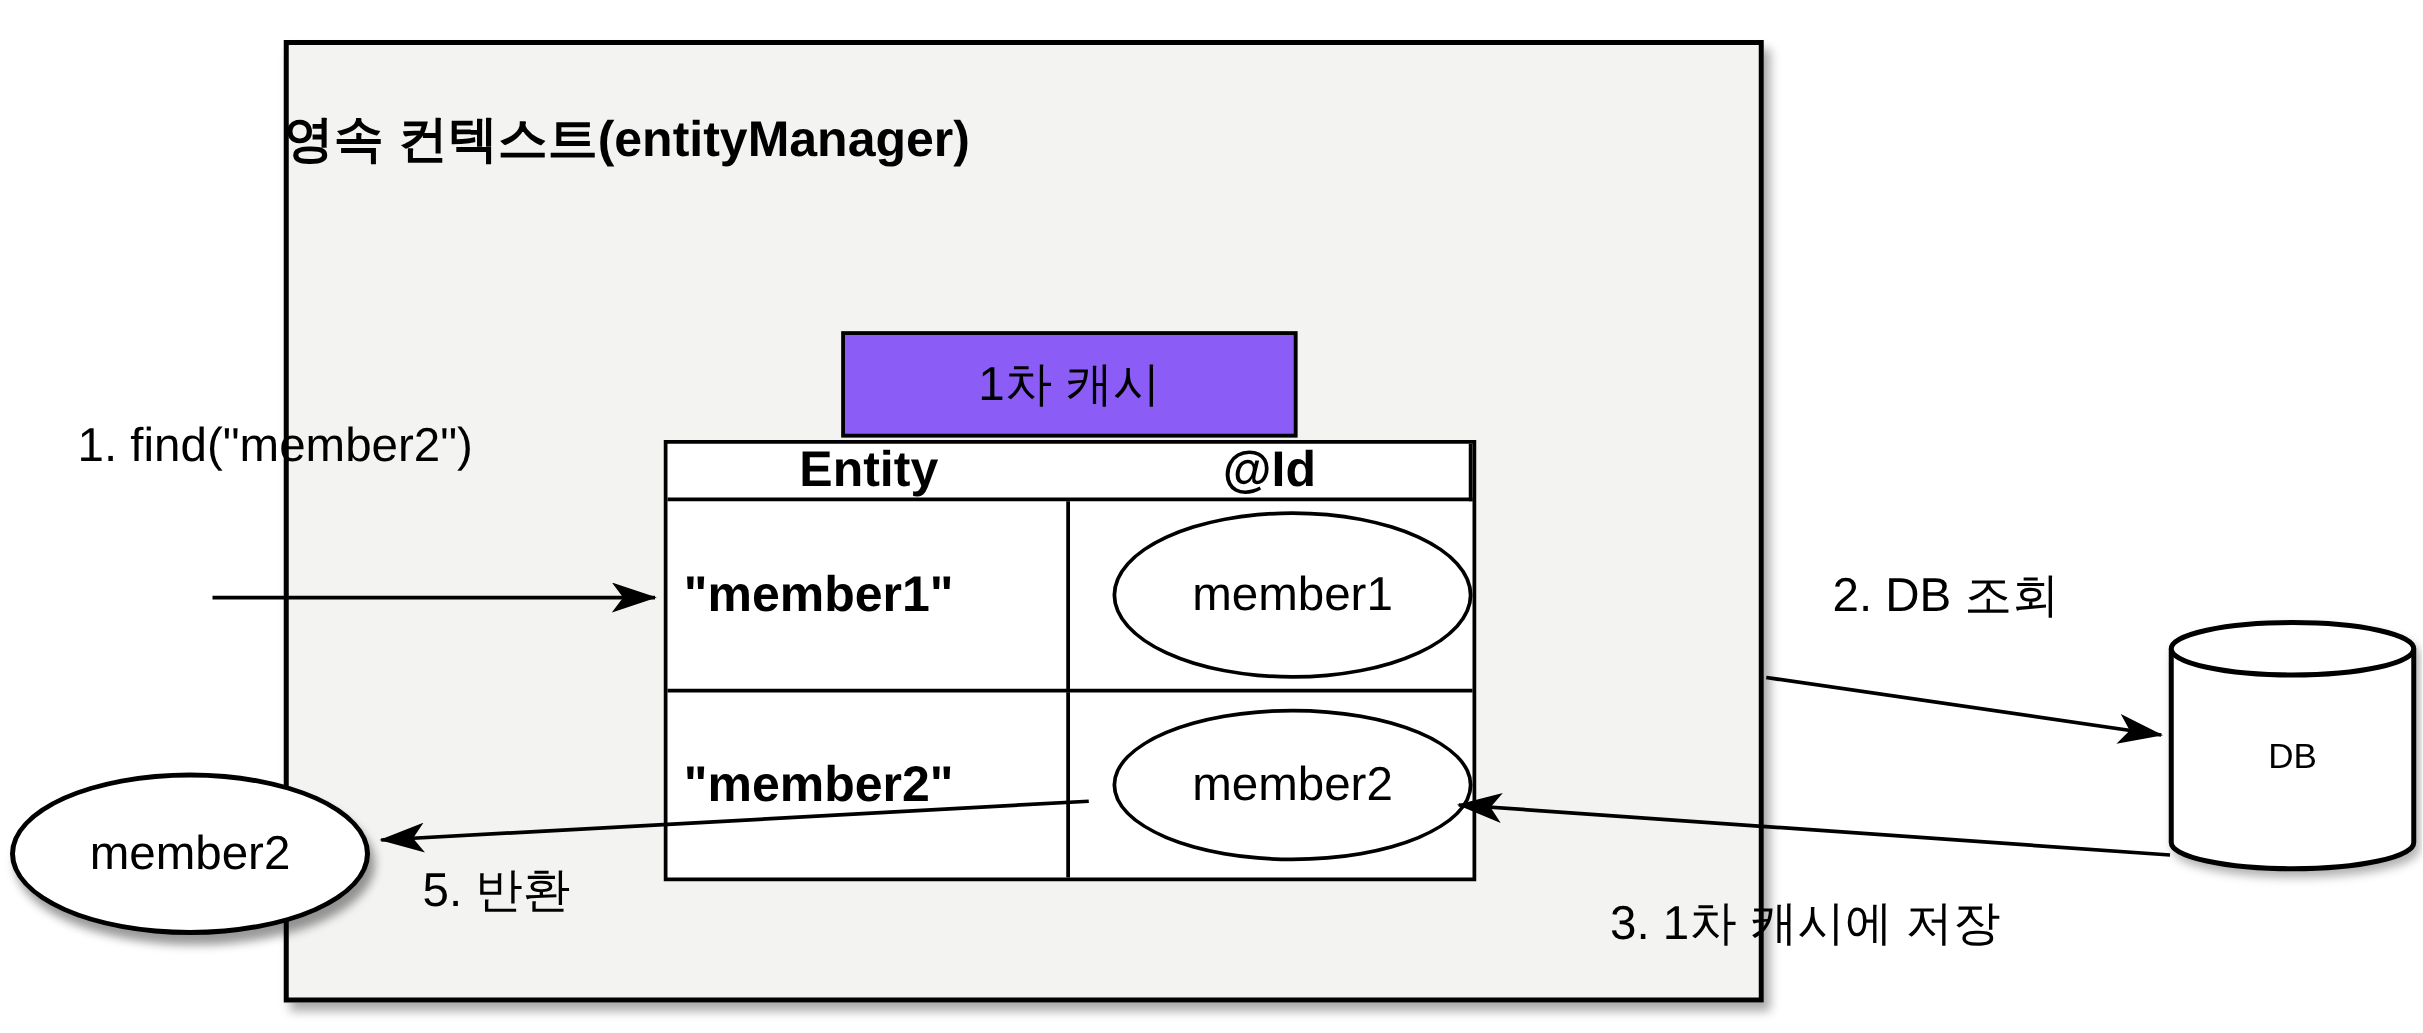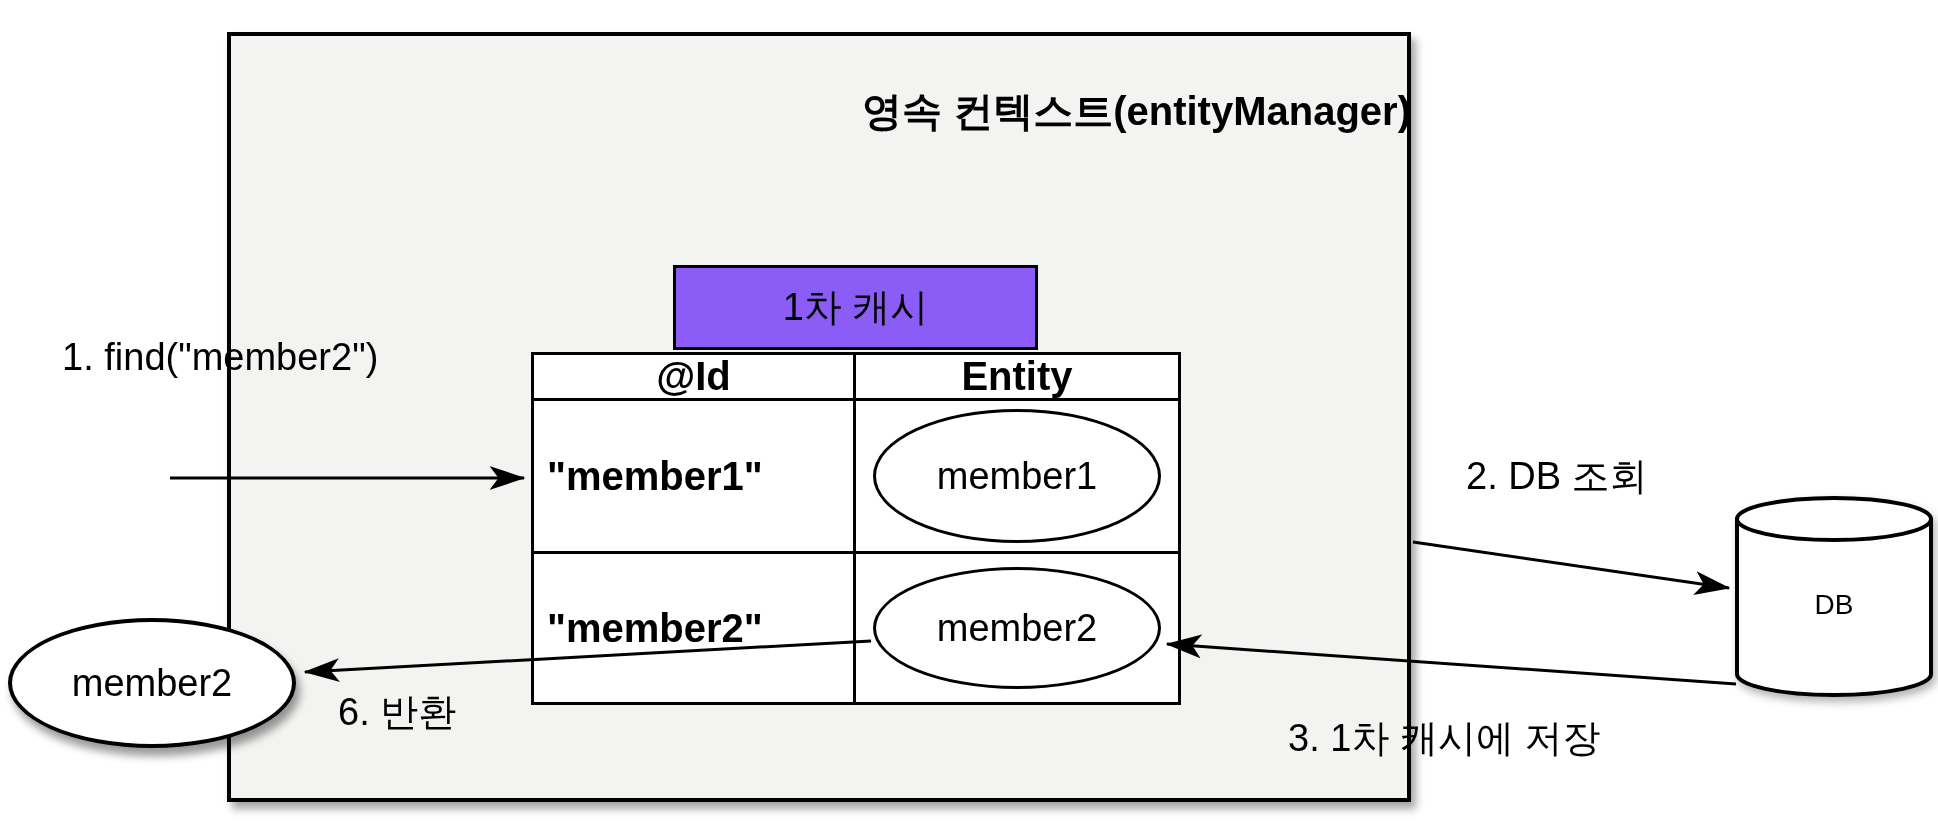--- a/index.html
+++ b/index.html
@@ -6,39 +6,39 @@
   .canvas{
     position:relative;width:1938px;height:826px;background:#ffffff;overflow:hidden;
     font-family:"Liberation Sans","DejaVu Sans",sans-serif;color:#000;
   }
   .pc-box{
     position:absolute;left:227px;top:32px;width:1184px;height:770px;
     background:#f3f3f2;border:4px solid #000;box-sizing:border-box;
     box-shadow:5px 7px 8px rgba(0,0,0,0.35);
   }
   .pc-title{
-    position:absolute;left:227px;top:84px;width:1184px;text-align:right;
+    position:absolute;left:227px;top:84px;width:1184px;text-align:left;
     font-size:40px;font-weight:bold;letter-spacing:0px;
   }
   .cache-box{
     position:absolute;left:673px;top:265px;width:365px;height:85px;
     background:#8b5cf6;border:3px solid #000;box-sizing:border-box;
     display:flex;align-items:center;justify-content:center;font-size:38px;
   }
   .cache-table{
     position:absolute;left:531px;top:352px;width:650px;height:353px;
     background:#fff;border:3px solid #000;box-sizing:border-box;
     display:grid;grid-template-columns:322px 322px;grid-template-rows:46px 153px auto;
   }
   .cell{box-sizing:border-box;display:flex;align-items:center;}
   .cell.col1{border-right:3px solid #000;}
   .cell.hrow{border-bottom:3px solid #000;justify-content:center;font-weight:bold;font-size:40px;}
   .cell.r1{border-bottom:3px solid #000;}
   .cell.idcell{font-weight:bold;font-size:40px;padding-left:13px;}
-  .cell.entcell{justify-content:center;}
+  .cell.entcell{justify-content:flex-end;}
   .entity-ellipse{
     background:#fff;border:3px solid #000;border-radius:50%;box-sizing:border-box;
     display:flex;align-items:center;justify-content:center;font-size:38px;
   }
   .ellipse-m1{width:288px;height:134px;}
   .ellipse-m2{width:288px;height:122px;}
   .result-ellipse{
     position:absolute;left:8px;top:618px;width:288px;height:130px;
     background:#fff;border:4px solid #000;border-radius:50%;box-sizing:border-box;
     display:flex;align-items:center;justify-content:center;font-size:38px;
@@ -64,22 +64,22 @@
 <div class="canvas">
 
   <div class="pc-box"></div>
   <div class="pc-title">영속 컨텍스트(entityManager)</div>
 
   <div class="cache-box">
     <span>1차 캐시</span>
   </div>
 
   <div class="cache-table">
+    <div class="cell hrow">Entity</div>
     <div class="cell col1 hrow">@Id</div>
-    <div class="cell hrow">Entity</div>
 
     <div class="cell col1 r1 idcell">"member1"</div>
     <div class="cell r1 entcell">
       <div class="entity-ellipse ellipse-m1">
         <span>member1</span>
       </div>
     </div>
 
     <div class="cell col1 idcell">"member2"</div>
     <div class="cell entcell">
@@ -95,21 +95,21 @@
 
   <svg class="db-cylinder" width="202" height="208" viewBox="0 0 202 208">
     <path d="M4,25 L4,180 A97,21 0 0 0 198,180 L198,25" fill="#ffffff" stroke="#000000" stroke-width="4"></path>
     <ellipse cx="101" cy="25" rx="97" ry="21" fill="#ffffff" stroke="#000000" stroke-width="4"></ellipse>
   </svg>
   <div class="db-label">DB</div>
 
   <div class="step-label s1-line1">1. find("member2")</div>
   <div class="step-label s2">2. DB 조회</div>
   <div class="step-label s3">3. 1차 캐시에 저장</div>
-  <div class="step-label s4">6. 반환</div>
+  <div class="step-label s4">5. 반환</div>
 
   <svg class="arrow-overlay" width="1938" height="826" viewBox="0 0 1938 826">
     <defs>
       <marker id="ah" viewBox="0 0 12 8" refX="11.5" refY="4" markerWidth="12" markerHeight="8" orient="auto" markerUnits="strokeWidth">
         <path d="M0,0 L12,4 L0,8 L3,4 Z" fill="#000000"></path>
       </marker>
     </defs>
     <line x1="170" y1="478" x2="524" y2="478" stroke="#000000" stroke-width="3" marker-end="url(#ah)"></line>
     <line x1="1413" y1="542" x2="1729" y2="588" stroke="#000000" stroke-width="3" marker-end="url(#ah)"></line>
     <line x1="1736" y1="684" x2="1167" y2="644" stroke="#000000" stroke-width="3" marker-end="url(#ah)"></line>

